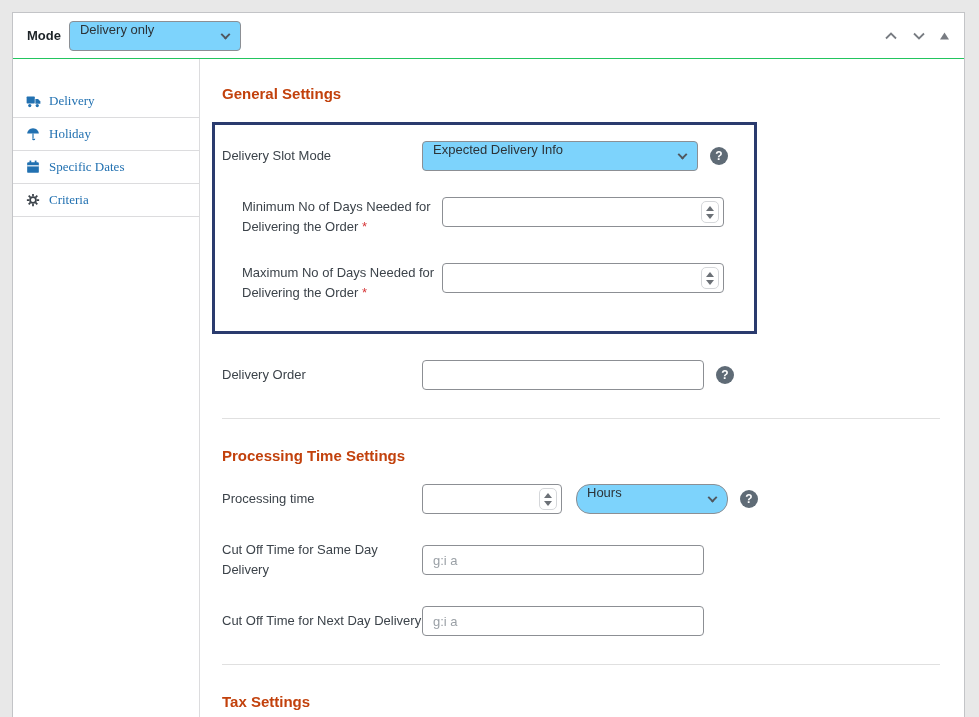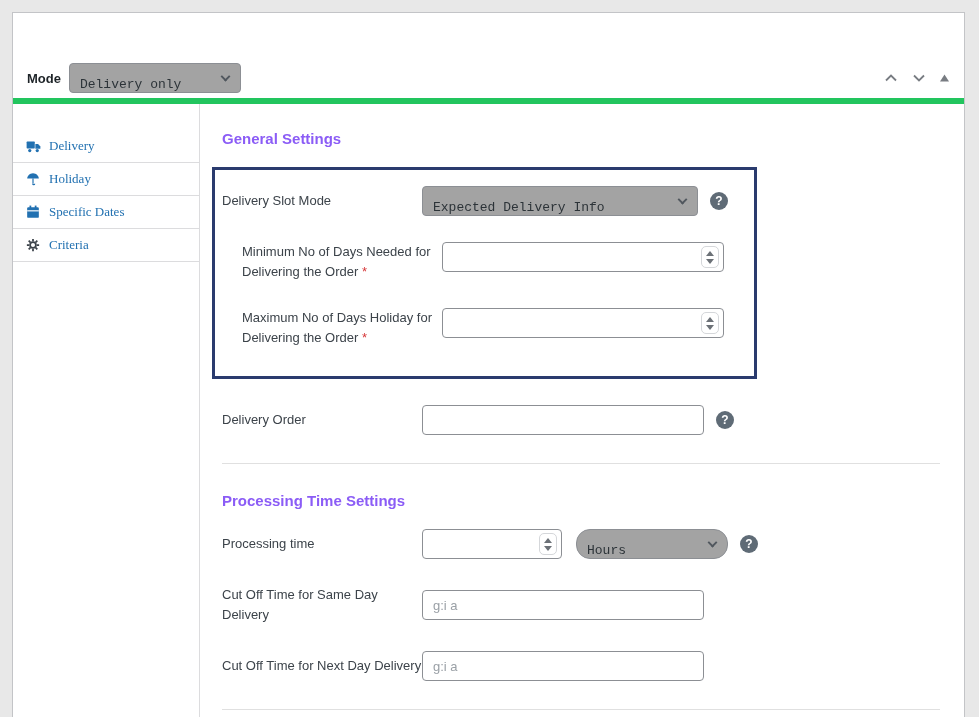--- a/index.html
+++ b/index.html
@@ -15,29 +15,28 @@
   .panel {
     background:#fff;
     border:1px solid #c3c4c7;
     width:953px;
     min-height:691px;
   }
   
   .topbar {
     display:flex; align-items:center;
     height:46px; padding:0 14px;
-    border-bottom:6px solid #22c55e;
-    margin-top:45px;
+    border-bottom:1px solid #22c55e;
   }
   .mode-label { font-weight:bold; margin-right:8px; color:#1d2327; }
   .select {
-    position:relative; display:flex; align-items:flex-end;
-    background:#a3a3a3; border:1px solid #8c8f94; border-radius:4px;
+    position:relative; display:flex; align-items:flex-start;
+    background:#7dd3fc; border:1px solid #8c8f94; border-radius:4px;
     height:30px; padding:0 30px 0 10px;
-    font-size:13px; color:#2c3338; cursor:pointer;font-family:Liberation Mono, monospace;
+    font-size:13px; color:#2c3338; cursor:pointer;
   }
   .select-caret {
     position:absolute; right:11px; top:50%;
     width:7px; height:7px;
     border-right:2px solid #50575e; border-bottom:2px solid #50575e;
     transform:translateY(-70%) rotate(45deg);
   }
   .mode-select { width:172px; font-weight:normal; }
   .topbar-controls { margin-left:auto; display:flex; align-items:center; gap:12px; }
   .icon-btn { background:none; border:none; padding:0; cursor:pointer; display:flex; align-items:center; }
@@ -54,21 +53,21 @@
     border-bottom:1px solid #dcdcde;
     color:#2271b1; cursor:pointer;font-family:Liberation Serif, serif;
   }
   .tab-icon { display:flex; align-items:center; width:15px; flex-shrink:0; }
   .content {
     flex:1;
     padding:26px 24px 24px 22px;
   }
   h3.section-heading {
     margin:0 0 20px 0;
-    font-size:15px; font-weight:bold; color:#8b5cf6;
+    font-size:15px; font-weight:bold; color:#c2410c;
   }
   .row { display:flex; align-items:center; margin-bottom:26px; }
   .row.top { align-items:flex-start;justify-content:center; }
   .label { width:200px; flex-shrink:0; line-height:20px; color:#3c434a; }
   .req { color:#d63638; }
   .field-select { width:276px; }
   .unit-select { width:152px; margin-left:14px;border-radius:14px; }
   .input {
     height:30px; border:1px solid #8c8f94; border-radius:4px;
     padding:0 10px; font-size:13px; color:#ef4444; background:#fff;
@@ -207,21 +206,21 @@
               <input class="input" type="text" value="" style="">
               <span class="spinner">
                 <span class="spin-up"></span>
                 <span class="spin-down"></span>
               </span>
             </div>
           </div>
 
           <div class="row top" style="margin-bottom:16px;">
             <div class="label">
-              <div>Maximum No of Days Holiday for</div>
+              <div>Maximum No of Days Needed for</div>
               <div><span>Delivering the Order</span> <span class="req">*</span></div>
             </div>
             <div class="num-wrap">
               <input class="input" type="text" value="" style="">
               <span class="spinner">
                 <span class="spin-up"></span>
                 <span class="spin-down"></span>
               </span>
             </div>
           </div>

